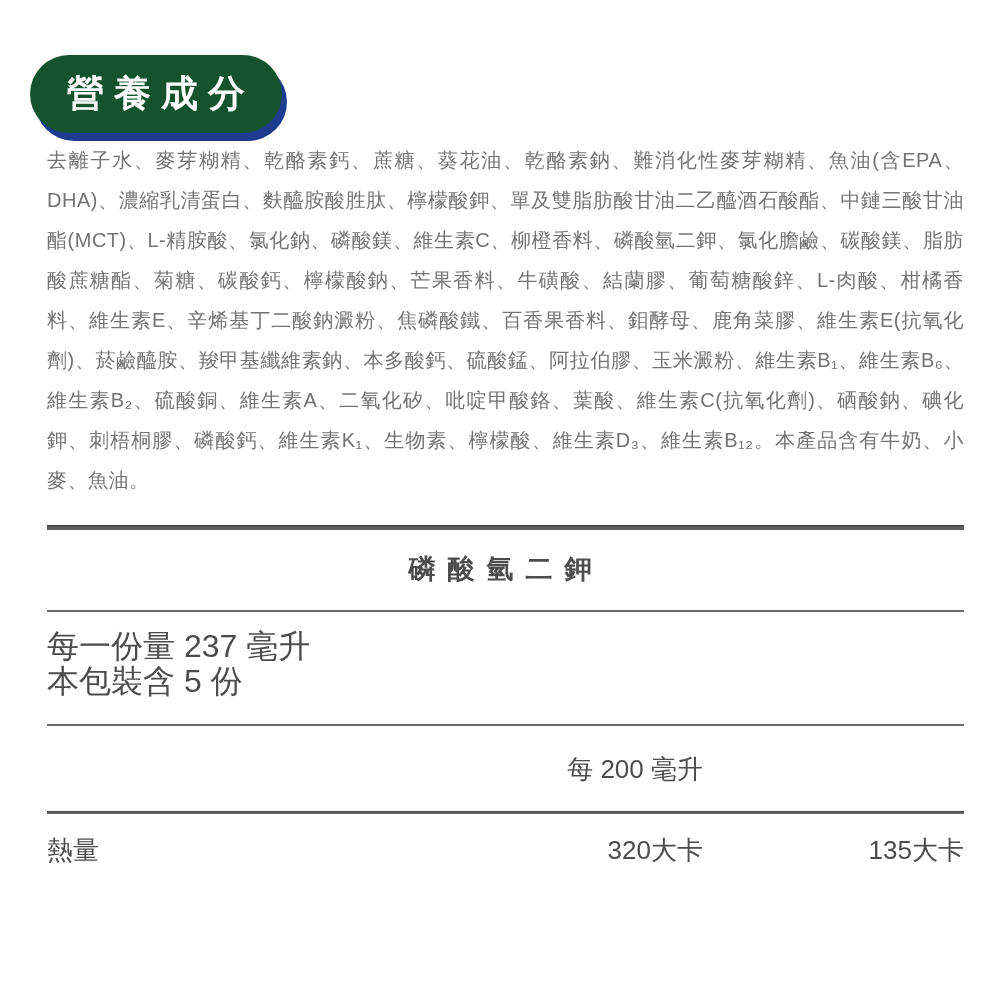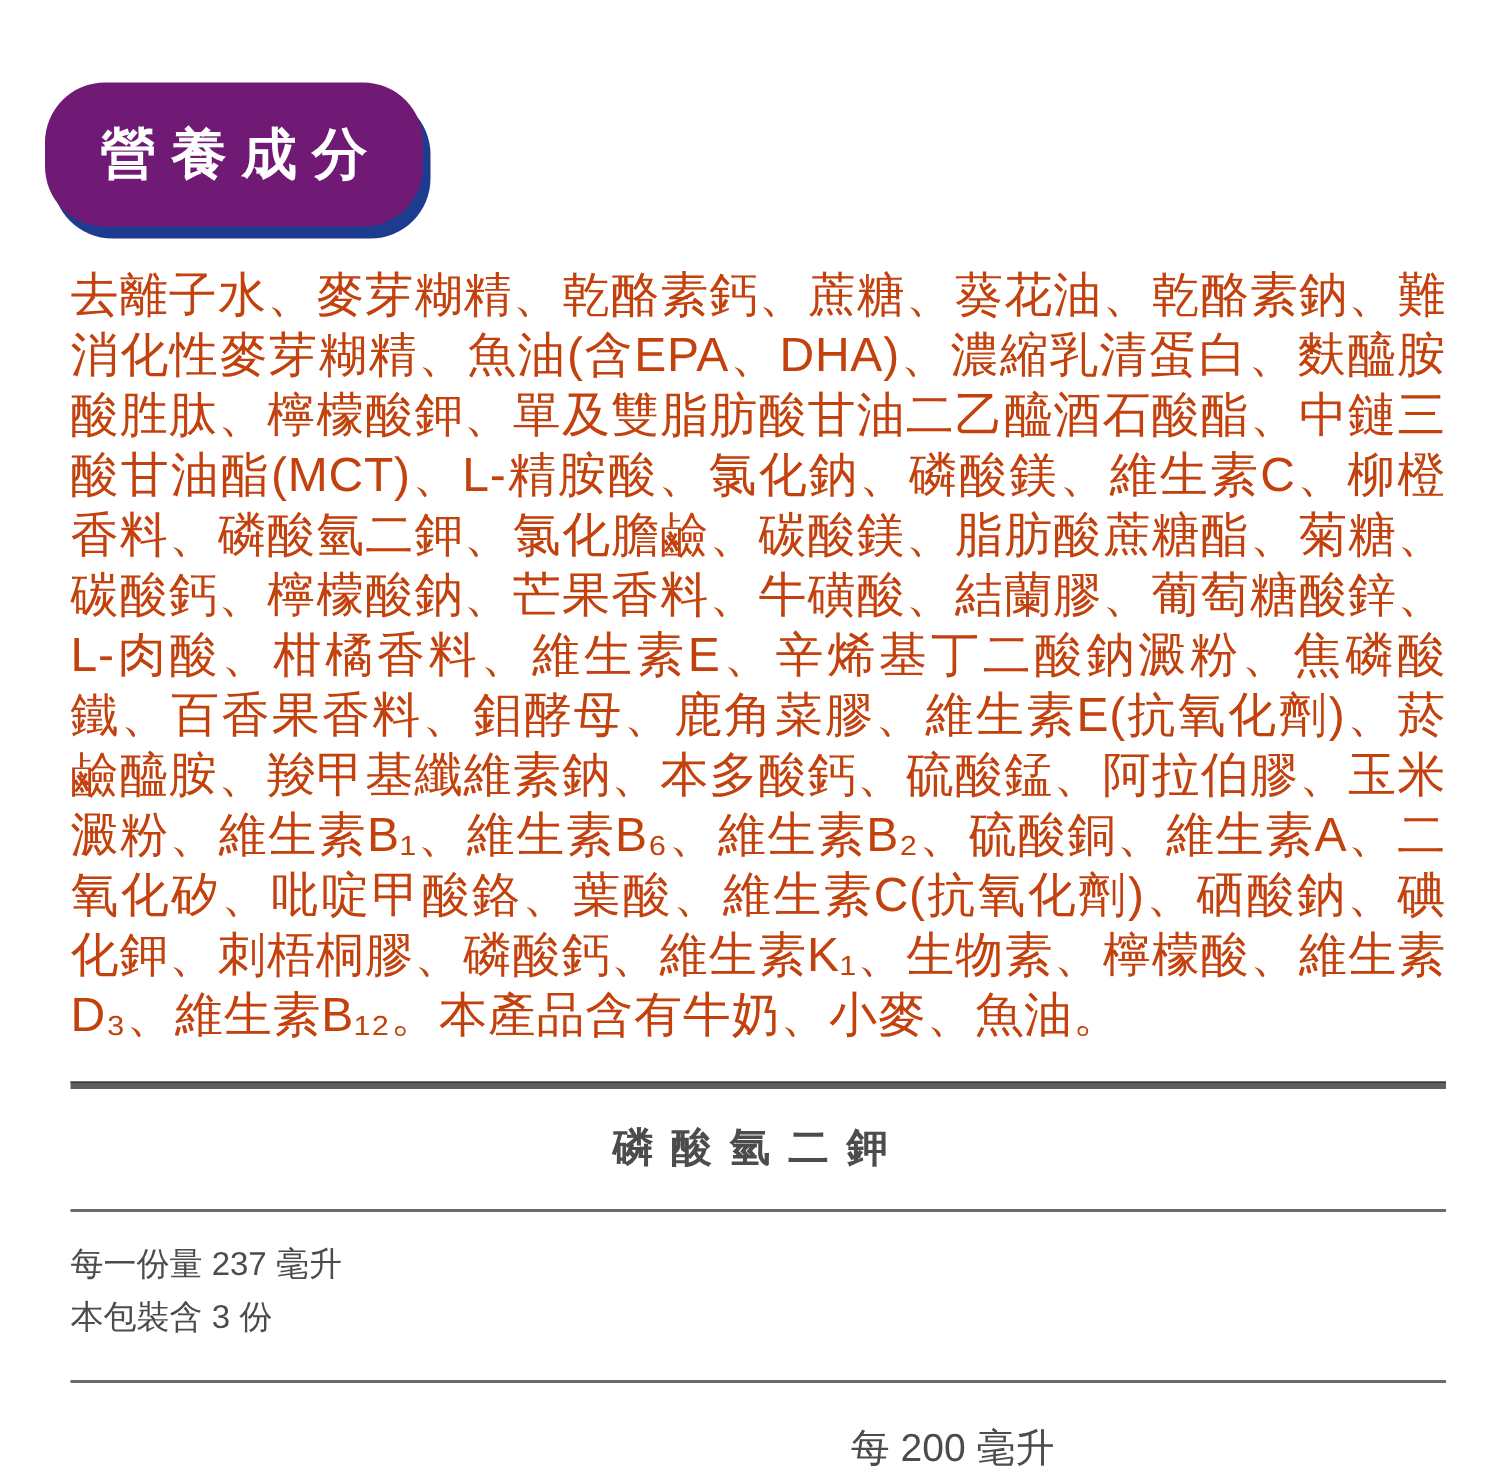--- a/index.html
+++ b/index.html
@@ -7,40 +7,40 @@
       width: 1000px;
       background: #ffffff;
       font-family: "Liberation Sans", "DejaVu Sans", sans-serif;
     }
     body { height: 986px; overflow: hidden; position: relative; }
 
     
     .badge {
       margin: 55px 0 0 30px;
       width: 252px;
-      height: 96px;
-      background: #701a75;
+      height: 78px;
+      background: #14532d;
       border-radius: 40px;
       box-shadow: 5px 8px 0 0 #1e3c8f;
       display: flex;
       align-items: center;
       justify-content: center;
       color: #ffffff;
       font-size: 37px;
       font-weight: bold;
       letter-spacing: 10px;
       text-indent: 10px;
     }
 
     
     .ingredients {
-      margin: 25px 36px 0 47px;
-      font-size: 32px;
+      margin: 7px 36px 0 47px;
+      font-size: 20px;
       line-height: 40px;
-      color: #c2410c;
+      color: #737373;
       text-align: justify;
       text-justify: inter-ideograph;
       letter-spacing: 0.5px;
     }
 
     .rule { margin-left: 47px; margin-right: 36px; }
     .rule-thick { height: 5px; background: #5e5e5e; border-top: 1px solid #383838; margin-top: 25px; }
     .rule-thin  { height: 2px; background: #6b6b6b; }
     .rule-mid   { height: 3px; background: #636363; border-top: 1px solid #454545; }
 
@@ -49,21 +49,21 @@
       text-align: center;
       font-size: 27px;
       color: #4c4c4c;
       letter-spacing: 12px;
       text-indent: 12px;
     }
     .rule-under-title { margin-top: 23px; }
 
     .serving-block {
       margin: 17px 36px 0 47px;
-      font-size: 22px;
+      font-size: 32px;
       line-height: 35px;
       color: #4c4c4c;
     }
     .rule-under-serving { margin-top: 25px; }
 
     .cols-grid {
       margin: 0 36px 0 47px;
       display: grid;
       grid-template-columns: 1fr 250px 261px;
       font-size: 26px;
@@ -85,21 +85,21 @@
 <p class="ingredients">去離子水、麥芽糊精、乾酪素鈣、蔗糖、葵花油、乾酪素鈉、難消化性麥芽糊精、魚油(含EPA、DHA)、濃縮乳清蛋白、麩醯胺酸胜肽、檸檬酸鉀、單及雙脂肪酸甘油二乙醯酒石酸酯、中鏈三酸甘油酯(MCT)、L-精胺酸、氯化鈉、磷酸鎂、維生素C、柳橙香料、磷酸氫二鉀、氯化膽鹼、碳酸鎂、脂肪酸蔗糖酯、菊糖、碳酸鈣、檸檬酸鈉、芒果香料、牛磺酸、結蘭膠、葡萄糖酸鋅、L-肉酸、柑橘香料、維生素E、辛烯基丁二酸鈉澱粉、焦磷酸鐵、百香果香料、鉬酵母、鹿角菜膠、維生素E(抗氧化劑)、菸鹼醯胺、羧甲基纖維素鈉、本多酸鈣、硫酸錳、阿拉伯膠、玉米澱粉、維生素B₁、維生素B₆、維生素B₂、硫酸銅、維生素A、二氧化矽、吡啶甲酸鉻、葉酸、維生素C(抗氧化劑)、硒酸鈉、碘化鉀、刺梧桐膠、磷酸鈣、維生素K₁、生物素、檸檬酸、維生素D₃、維生素B₁₂。本產品含有牛奶、小麥、魚油。</p>
 
 <div class="rule rule-thick"></div>
 
 <h2 class="section-title">磷酸氫二鉀</h2>
 
 <div class="rule rule-thin rule-under-title"></div>
 
 <div class="serving-block">
   <div>每一份量 237 毫升</div>
-  <div>本包裝含 3 份</div>
+  <div>本包裝含 5 份</div>
 </div>
 
 <div class="rule rule-thin rule-under-serving"></div>
 
 <div class="cols-grid header-row">
   <div></div>
   <div class="right">每 200 毫升</div>
 </div>
 
 <div class="rule rule-mid rule-under-header"></div>

